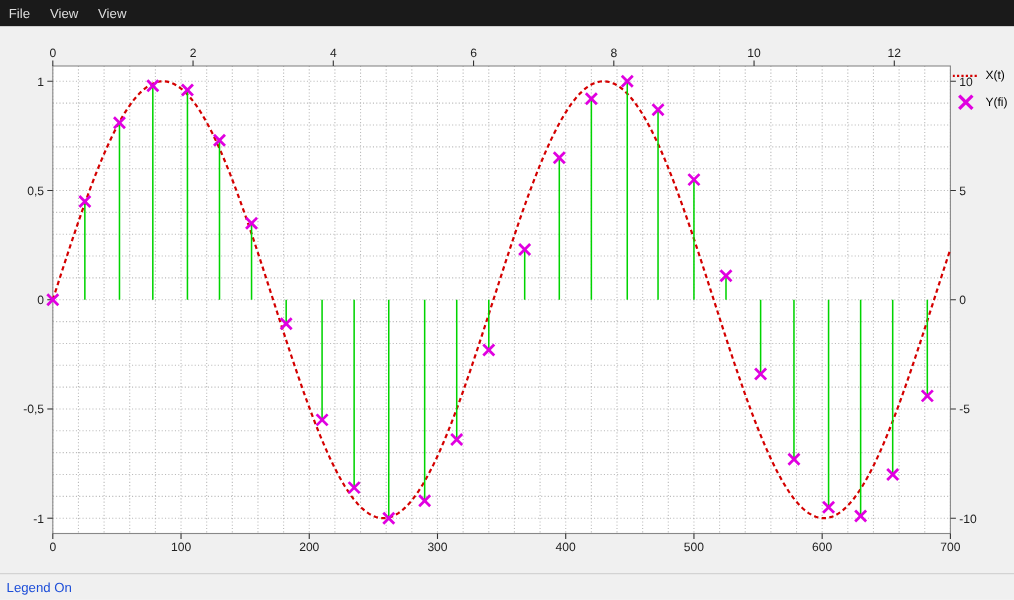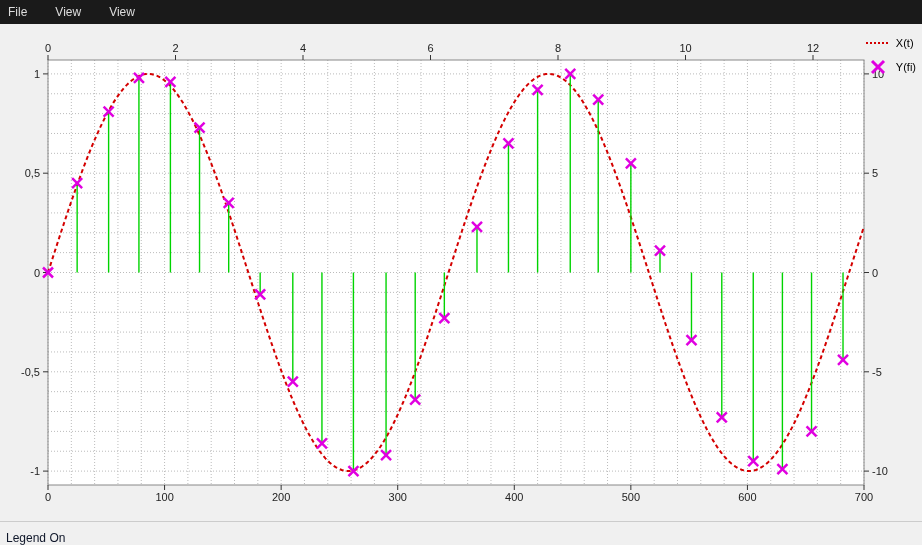--- a/index.html
+++ b/index.html
@@ -1,24 +1,24 @@
 <!DOCTYPE html>
 <html><head>
 <meta charset="utf-8">
 <style>
 *{box-sizing:border-box;margin:0;padding:0}
 html,body{width:922px;height:545px;font-family:sans-serif;font-size:12px;background:#f0f0f0;overflow:hidden}
-.menubar{height:24px;background:#1a1a1a;color:#ddd;display:flex;align-items:center;padding:0 8px;gap:28px}
+.menubar{height:24px;background:#1a1a1a;color:#ddd;display:flex;align-items:center;padding:0 8px;gap:18px}
 .menubar span{cursor:pointer}
 .plot-wrap{position:relative;width:922px;height:497px;background:#f0f0f0}
 svg.plot{position:absolute;left:0;top:0}
-.legend{position:absolute;right:6px;top:12px;font-size:11px}
+.legend{position:absolute;right:6px;top:38px;font-size:11px}
 .legend-row{display:flex;align-items:center;gap:6px;margin-bottom:10px}
 .legend-swatch{width:24px;height:14px;display:flex;align-items:center;justify-content:center}
-.statusbar{height:24px;background:#f0f0f0;border-top:1px solid #ccc;display:flex;align-items:flex-end;padding:0 6px;font-size:12px;color:#0f172a}
+.statusbar{height:24px;background:#f0f0f0;border-top:1px solid #ccc;display:flex;align-items:center;padding:0 6px;font-size:12px;color:#1d4ed8}
 text{font-family:sans-serif;font-size:11px;fill:#222}
 .grid line{stroke:#bbb;stroke-dasharray:1 2;stroke-width:1}
 .axis line,.axis path{stroke:#333;stroke-width:1}
 .frame{fill:none;stroke:#888;stroke-width:1}
 .sine{fill:none;stroke:#d40000;stroke-width:2;stroke-dasharray:4 3}
 .stem{stroke:#00d400;stroke-width:1.4}
 .cross{stroke:#e000e0;stroke-width:2.5;fill:none}
 </style>
 </head>
 <body>

